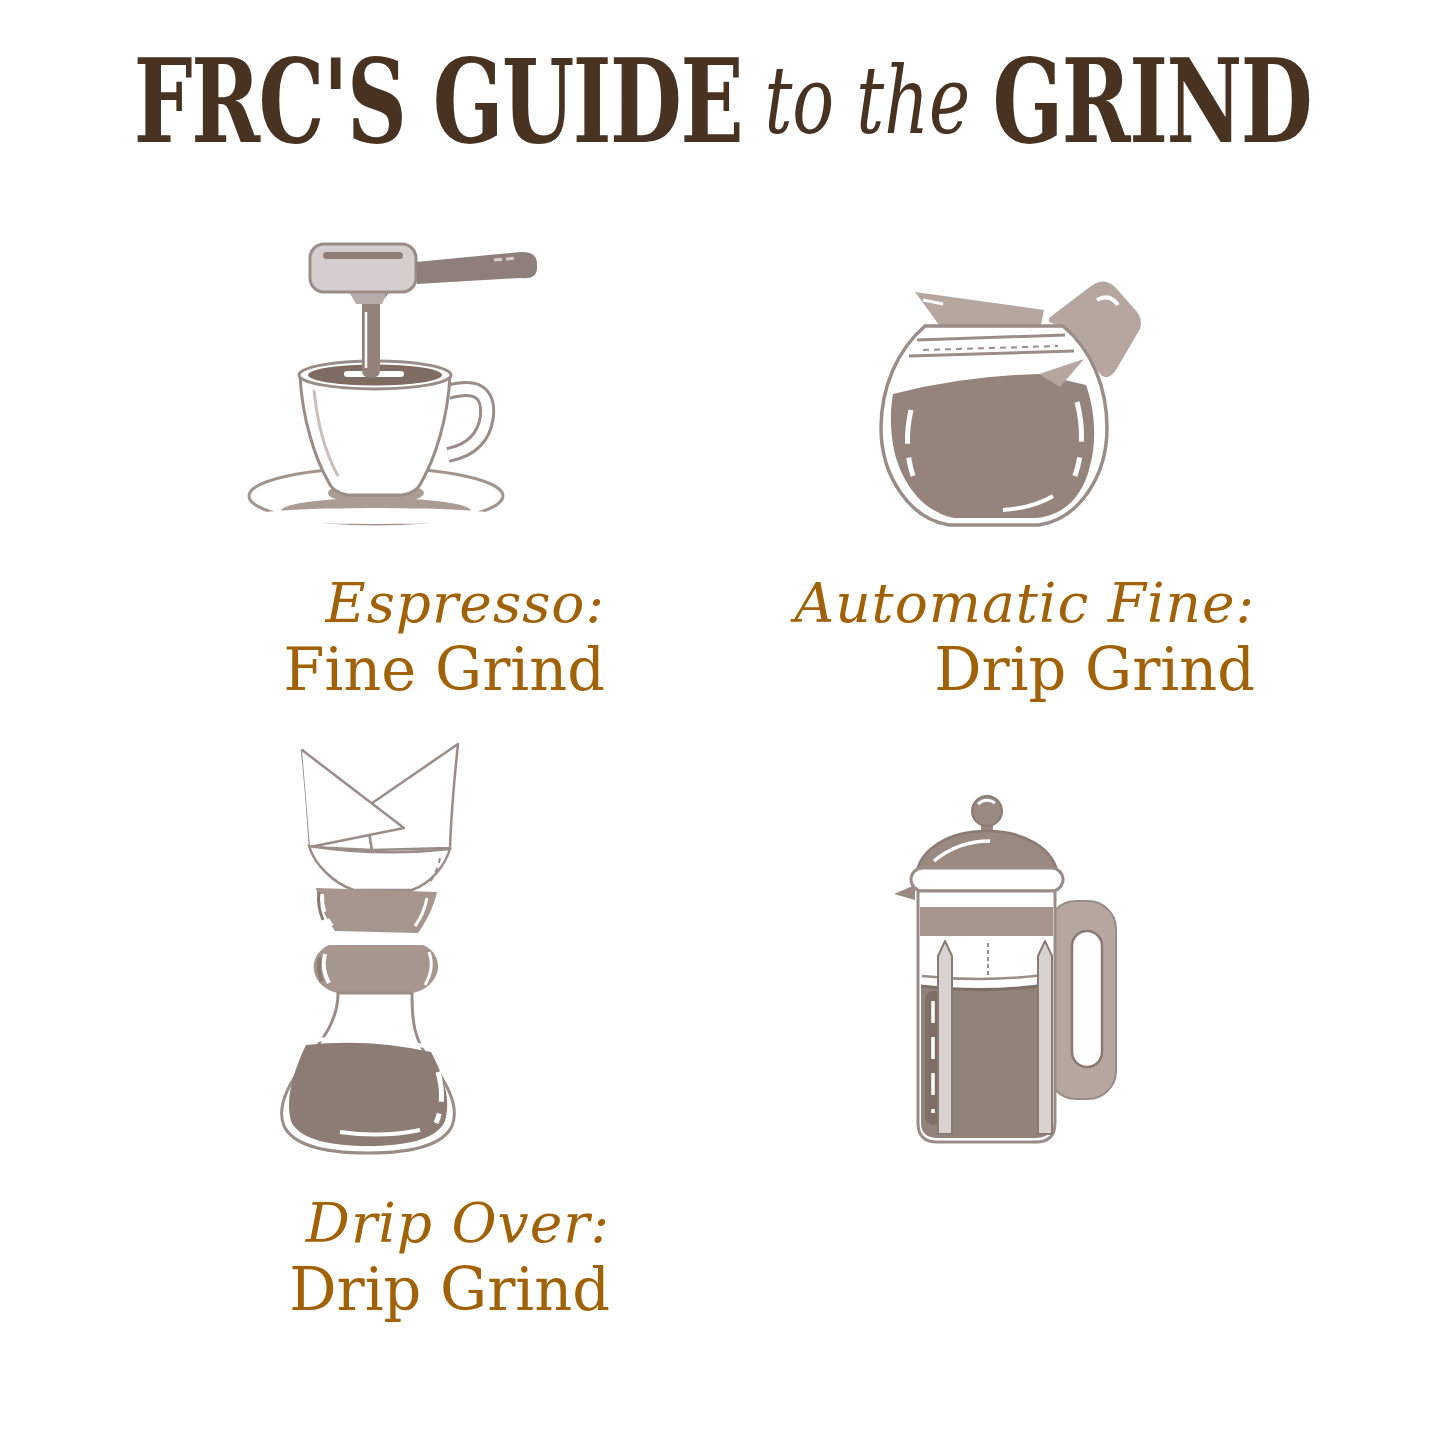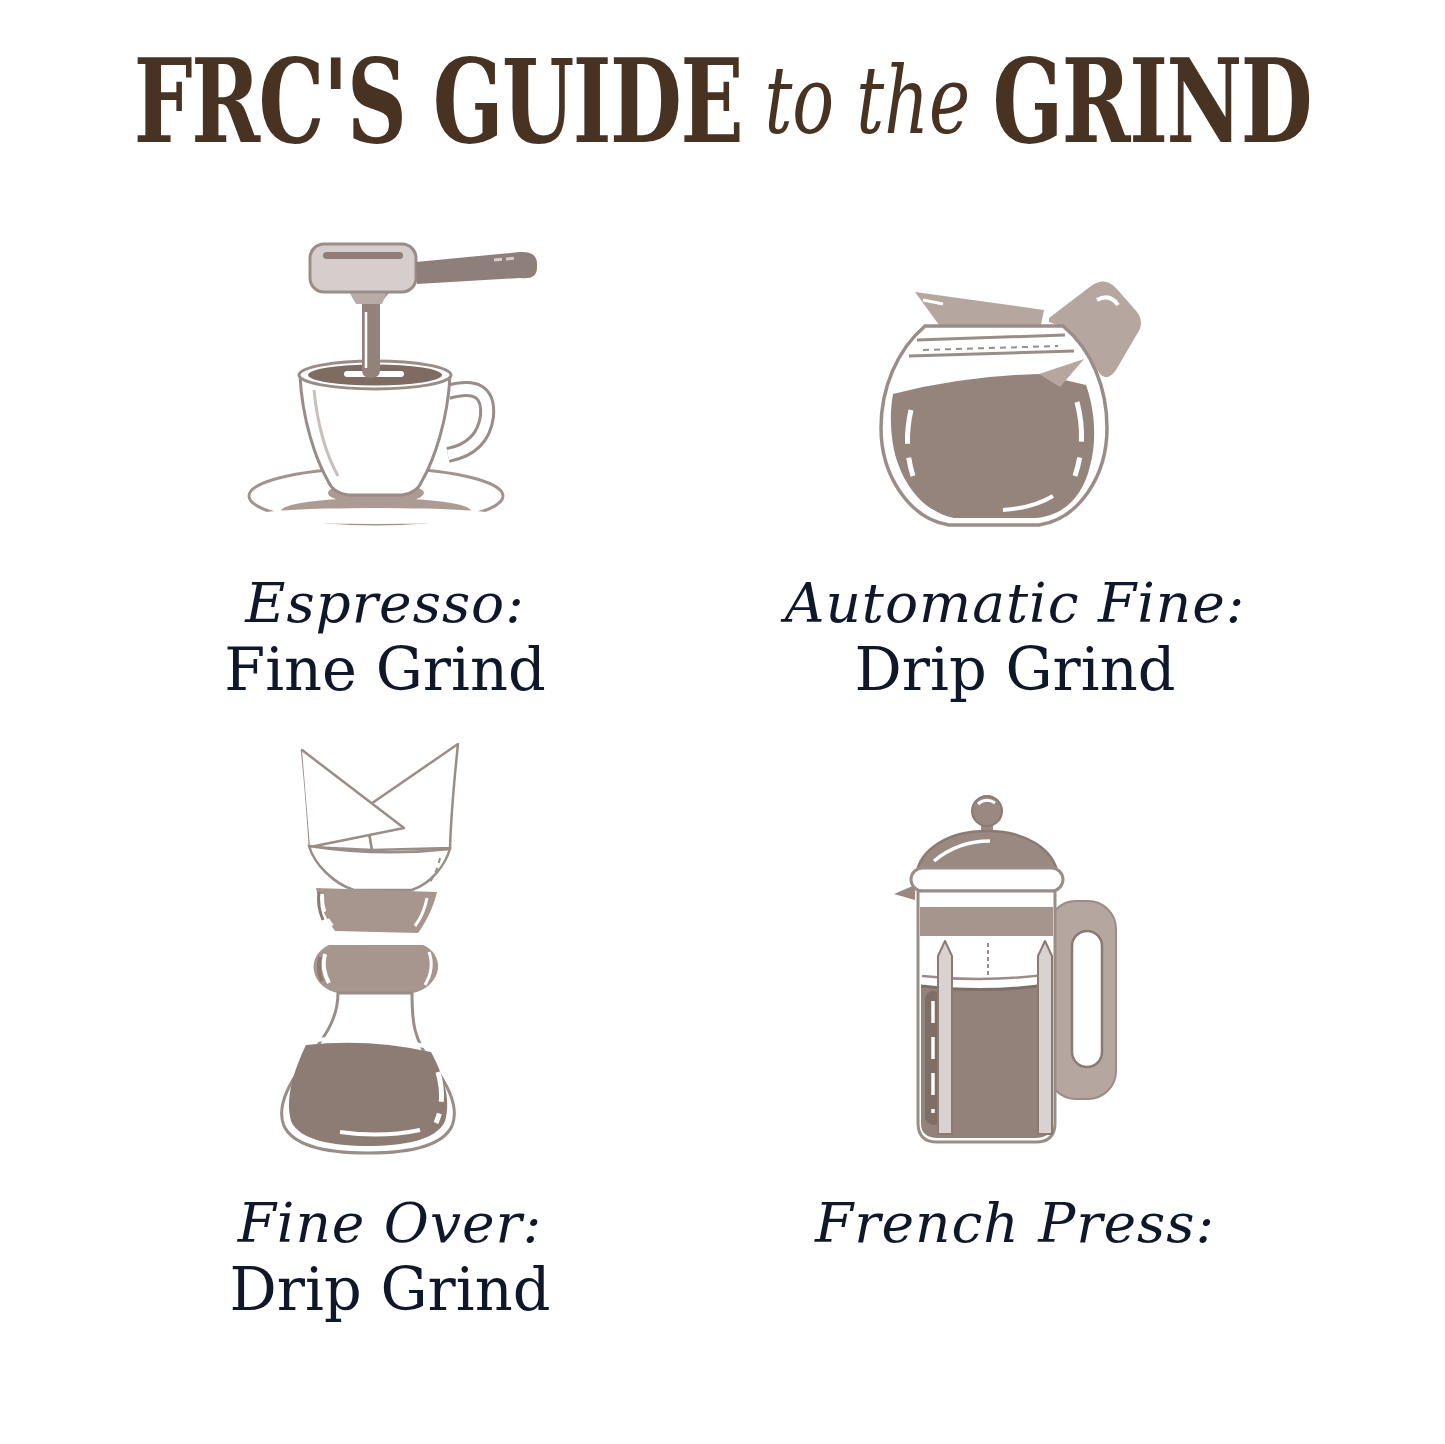--- a/index.html
+++ b/index.html
@@ -25,21 +25,21 @@
 
   
   .icon-box { position:absolute; }
   #icon-espresso     { left:226px; top:220px; width:320px; height:322px; }
   #icon-carafe       { left:853px; top:260px; width:292px; height:286px; }
   #icon-pourover     { left:252px; top:742px; width:232px; height:442px; }
   #icon-frenchpress  { left:878px; top:793px; width:242px; height:392px; }
 
   
   .label {
-    position:absolute; text-align:center; color:#0f172a;
+    position:absolute; text-align:right; color:#a16207;
   }
   .label .method {
     font-style:italic; font-weight:normal; font-size:55px; line-height:66px;
     letter-spacing:1px;
   }
   .label .grind {
     font-weight:normal; font-size:59px; line-height:68px; letter-spacing:0px;
   }
   #label-espresso    { left:165px;  top:570px;  width:440px; }
   #label-carafe      { left:775px;  top:570px;  width:480px; }
@@ -176,19 +176,18 @@
   <div class="method">Espresso:</div>
   <div class="grind">Fine Grind</div>
 </div>
 
 <div class="label" id="label-carafe">
   <div class="method">Automatic Fine:</div>
   <div class="grind">Drip Grind</div>
 </div>
 
 <div class="label" id="label-pourover">
-  <div class="method">Fine Over:</div>
+  <div class="method">Drip Over:</div>
   <div class="grind">Drip Grind</div>
 </div>
 
 <div class="label" id="label-frenchpress">
-  <div class="method">French Press:</div>
 </div>
 
 </body></html>

